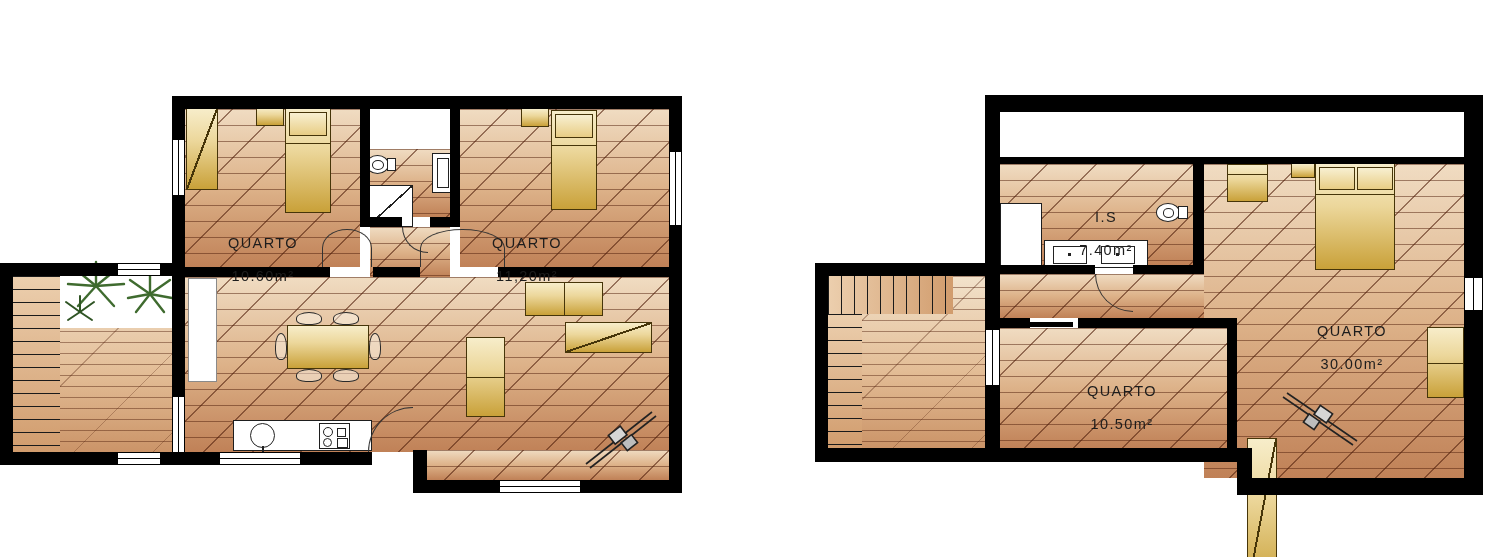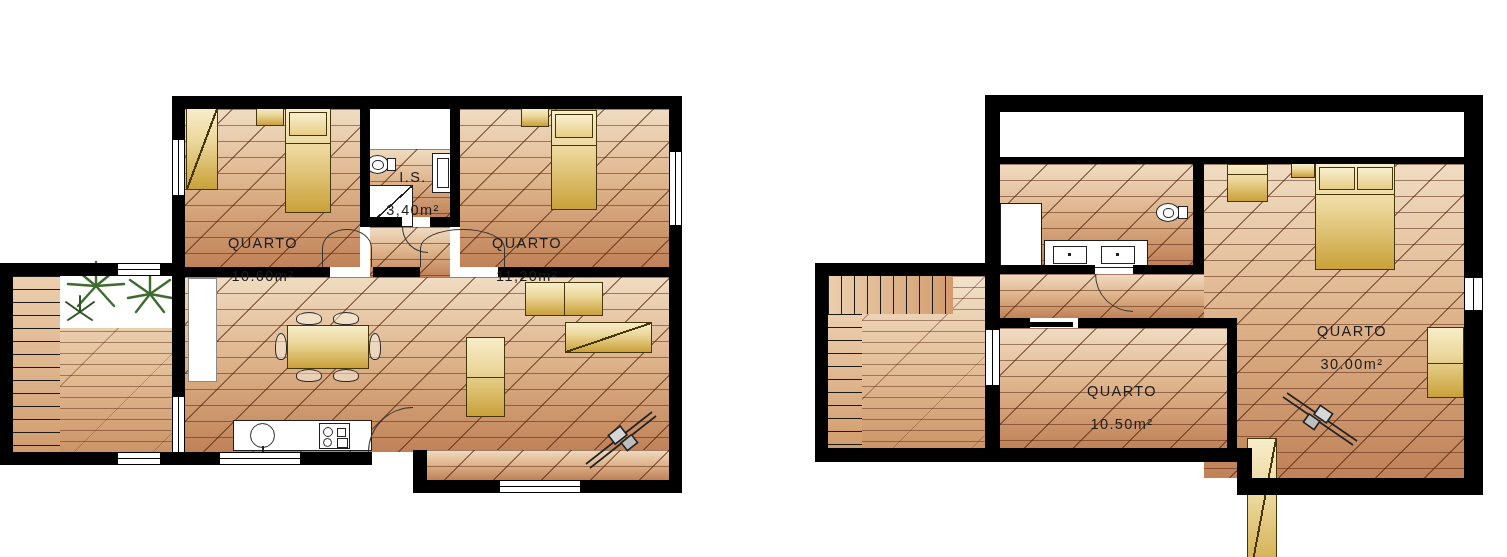--- a/index.html
+++ b/index.html
@@ -181,24 +181,20 @@
   <i class="abs win-h" style="left:118px;top:263px;width:42px;height:13px"></i>
   <i class="abs win-h" style="left:118px;top:452px;width:42px;height:13px"></i>
   <i class="abs win-h" style="left:220px;top:452px;width:80px;height:13px"></i>
   <i class="abs whitefloor" style="left:372px;top:452px;width:41px;height:13px"></i>
   <i class="abs win-h" style="left:500px;top:480px;width:80px;height:13px"></i>
 
   <span class="room-label" style="left:263px;top:218px">
     <span>QUARTO</span><br>
     <span>10.60m²</span>
   </span>
-  <span class="room-label" style="left:413px;top:152px">
-    <span>I.S.</span><br>
-    <span>3,40m²</span>
-  </span>
   <span class="room-label" style="left:527px;top:218px">
     <span>QUARTO</span><br>
     <span>11,20m²</span>
   </span>
 
   <i class="abs whitefloor" style="left:1000px;top:112px;width:464px;height:45px"></i>
   <i class="abs wood" style="left:1000px;top:164px;width:193px;height:101px"></i>
   <i class="abs wood" style="left:1204px;top:164px;width:260px;height:314px"></i>
   <i class="abs wood" style="left:1000px;top:274px;width:204px;height:44px"></i>
   <i class="abs wood" style="left:1000px;top:328px;width:227px;height:120px"></i>
@@ -256,20 +252,24 @@
   <i class="abs wall" style="left:985px;top:448px;width:267px;height:14px"></i>
   <i class="abs wall" style="left:1237px;top:448px;width:15px;height:47px"></i>
   <i class="abs wall" style="left:1237px;top:478px;width:227px;height:17px"></i>
   <i class="abs wall" style="left:815px;top:263px;width:170px;height:13px"></i>
   <i class="abs wall" style="left:815px;top:263px;width:13px;height:199px"></i>
   <i class="abs wall" style="left:815px;top:448px;width:180px;height:14px"></i>
 
   <i class="abs win-v" style="left:1464px;top:278px;width:19px;height:32px"></i>
   <i class="abs win-v" style="left:985px;top:330px;width:15px;height:55px"></i>
 
+  <span class="room-label" style="left:1106px;top:192px">
+    <span>I.S</span><br>
+    <span>7.40m²</span>
+  </span>
   <span class="room-label" style="left:1352px;top:306px">
     <span>QUARTO</span><br>
     <span>30.00m²</span>
   </span>
   <span class="room-label" style="left:1122px;top:366px">
     <span>QUARTO</span><br>
     <span>10.50m²</span>
   </span>
 
 </div>

